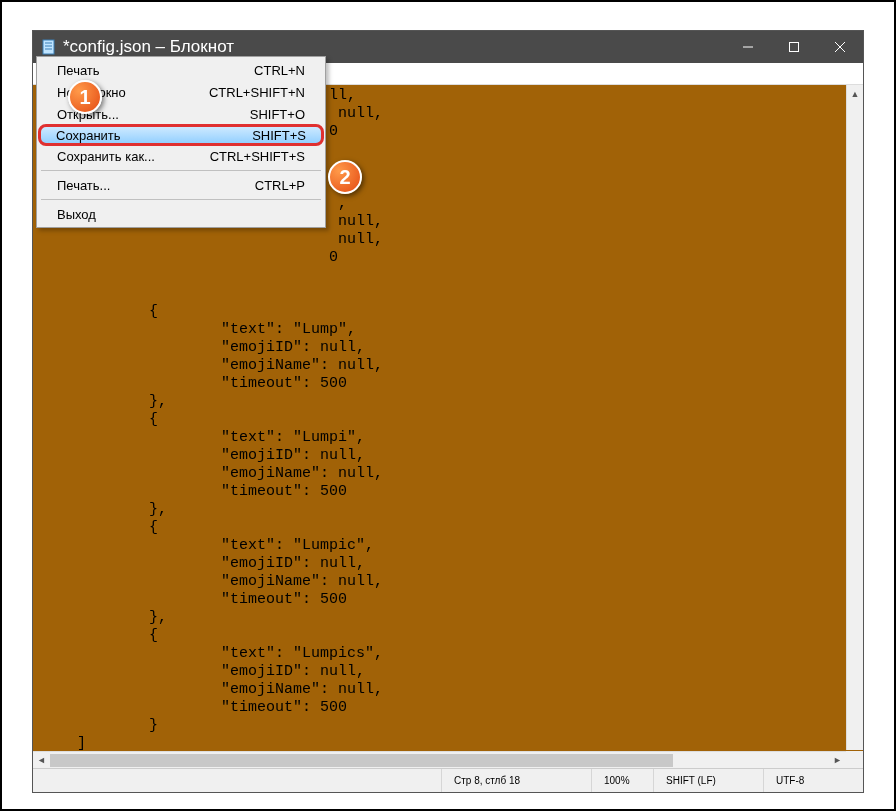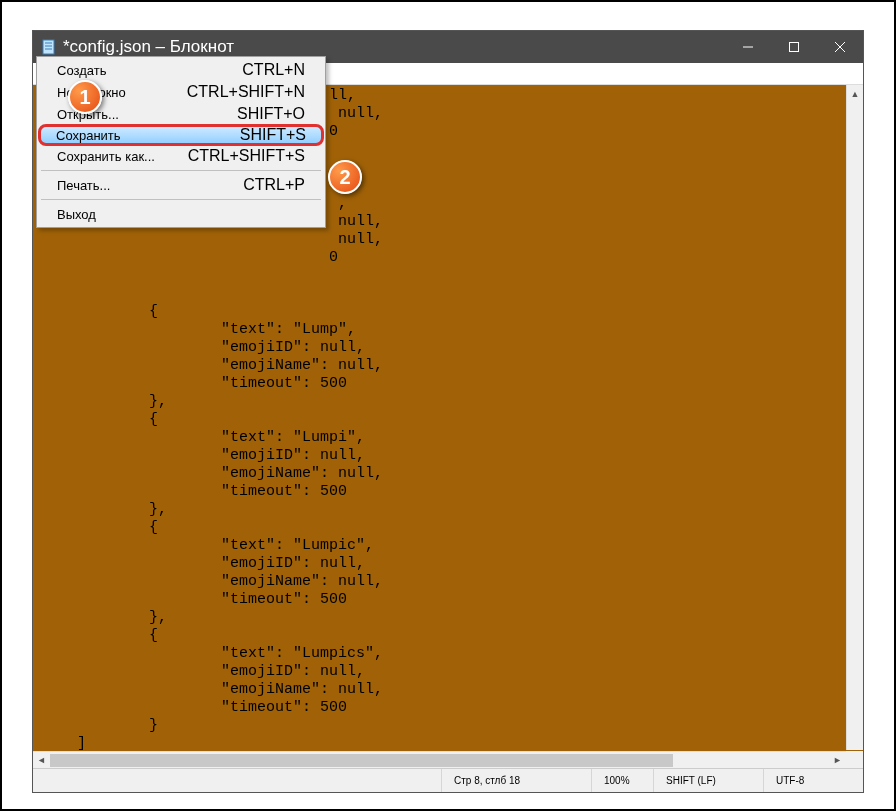--- a/index.html
+++ b/index.html
@@ -90,21 +90,21 @@
     z-index: 50;
     font-size: 13px;
   }
   .dropdown-item {
     display: flex;
     justify-content: space-between;
     align-items: center;
     padding: 4px 18px 4px 18px;
     height: 22px;
   }
-  .dropdown-item .shortcut { font-size: 16px; }
+  .dropdown-item .shortcut { font-size: 13px; }
   .dropdown-sep {
     height: 1px;
     background: #c0c0c0;
     margin: 3px 2px;
   }
   .dropdown-item.highlighted {
     background: linear-gradient(#cde9ff,#94d0ff);
     border: 3px solid #e03030;
     border-radius: 8px;
     margin: -1px -1px -1px -1px;
@@ -316,21 +316,21 @@
     <div class="cell" style="width:150px">Стр 8, стлб 18</div>
     <div class="cell" style="width:62px">100%</div>
     <div class="cell" style="width:110px">SHIFT (LF)</div>
     <div class="cell" style="width:100px">UTF-8</div>
   </div>
 
 </div>
 
 <div class="dropdown">
   <div class="dropdown-item">
-    <span>Создать</span>
+    <span>Печать</span>
     <span class="shortcut">CTRL+N</span>
   </div>
   <div class="dropdown-item">
     <span>Новое окно</span>
     <span class="shortcut">CTRL+SHIFT+N</span>
   </div>
   <div class="dropdown-item">
     <span>Открыть...</span>
     <span class="shortcut">SHIFT+O</span>
   </div>

